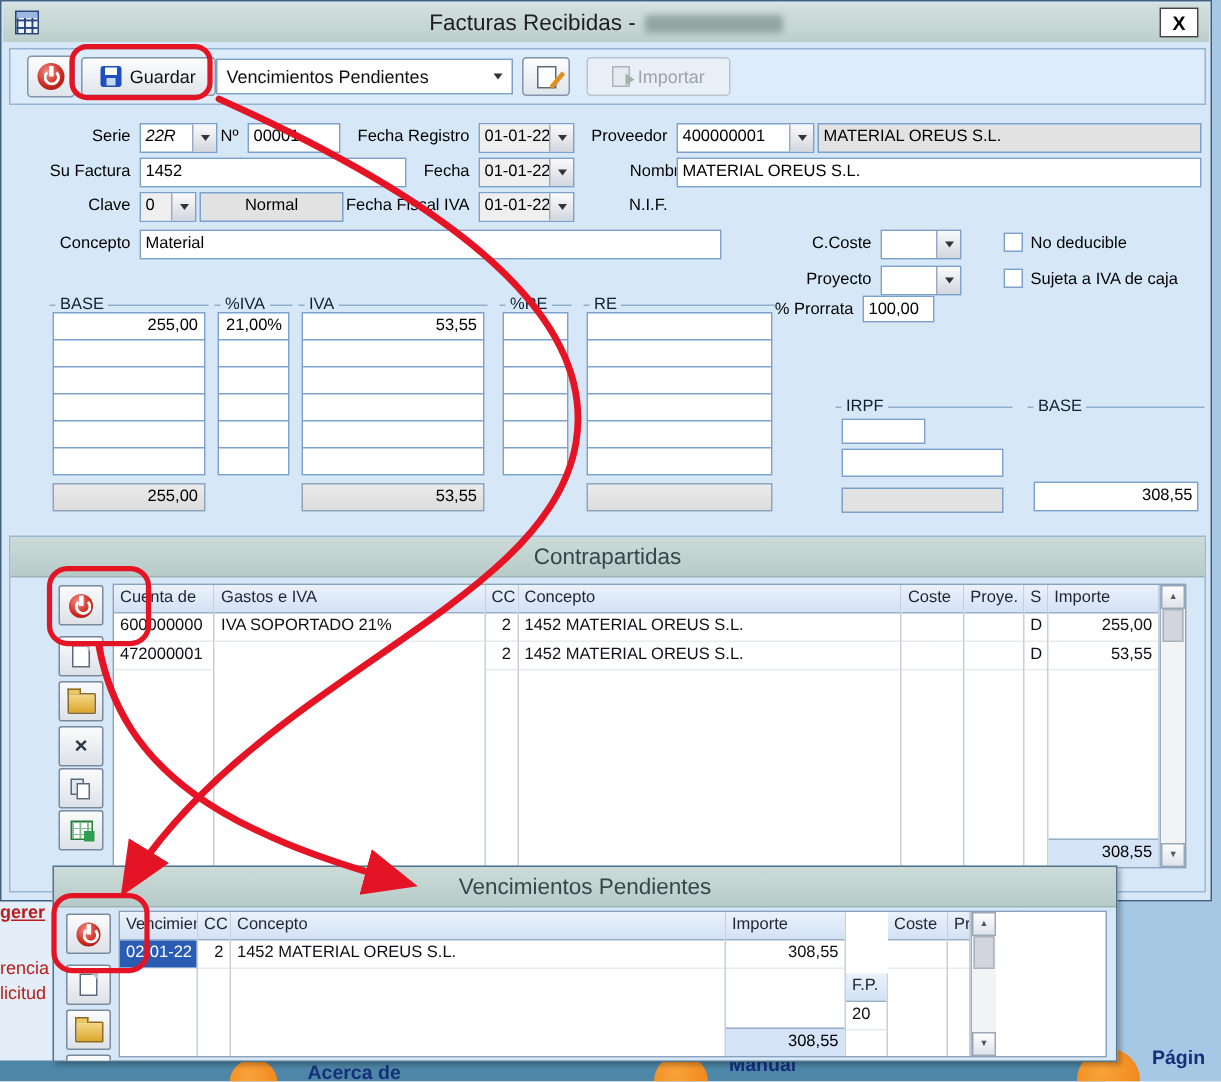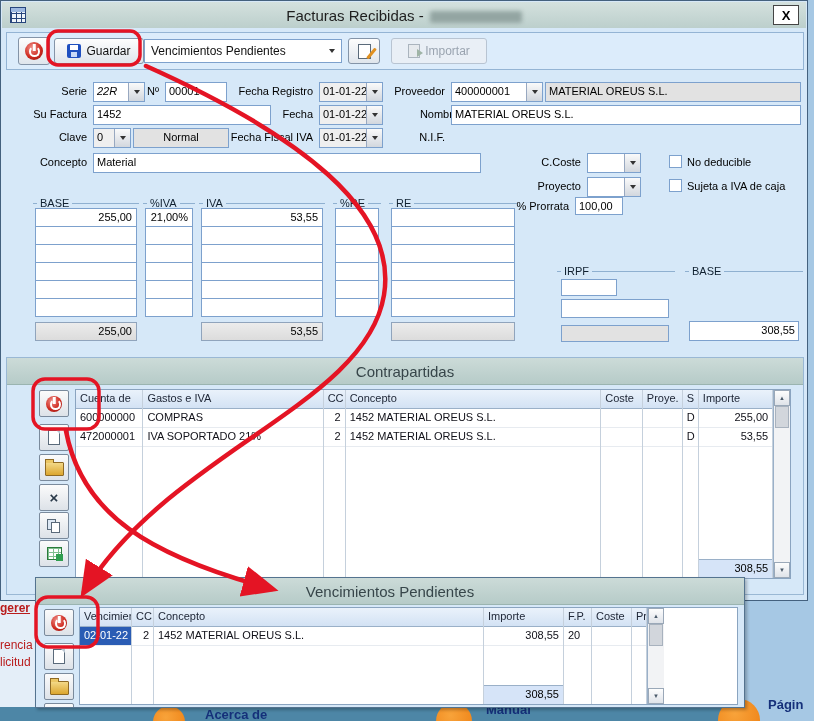--- a/index.html
+++ b/index.html
@@ -358,21 +358,20 @@
 
     <div class="grid" style="left:74px;top:388px;width:716px;height:190px;">
       <div class="gcol" style="width:68px;">
         <div class="gh">Cuenta de</div>
         <div class="gc">600000000</div>
         <div class="gc">472000001</div>
         <div class="gfill"></div>
       </div>
       <div class="gcol" style="width:182px;">
         <div class="gh">Gastos e IVA</div>
-        <div class="gc">COMPRAS</div>
         <div class="gc">IVA SOPORTADO 21%</div>
         <div class="gfill"></div>
       </div>
       <div class="gcol" style="width:22px;">
         <div class="gh">CC</div>
         <div class="gc num">2</div>
         <div class="gc num">2</div>
         <div class="gfill"></div>
       </div>
       <div class="gcol" style="width:258px;">
@@ -444,21 +443,21 @@
         <div class="gh">Concepto</div>
         <div class="gc">1452 MATERIAL OREUS S.L.</div>
         <div class="gfill"></div>
       </div>
       <div class="gcol" style="width:80px;">
         <div class="gh">Importe</div>
         <div class="gc num">308,55</div>
         <div class="gfill"></div>
         <div class="gfoot">308,55</div>
       </div>
-      <div class="gcol" style="width:28px;">
+      <div class="gcol" style="width:28px;margin-top:41px;">
         <div class="gh">F.P.</div>
         <div class="gc">20</div>
         <div class="gfill"></div>
       </div>
       <div class="gcol" style="width:40px;">
         <div class="gh">Coste</div>
         <div class="gc"></div>
         <div class="gfill"></div>
       </div>
       <div class="gcol" style="width:15px;">

